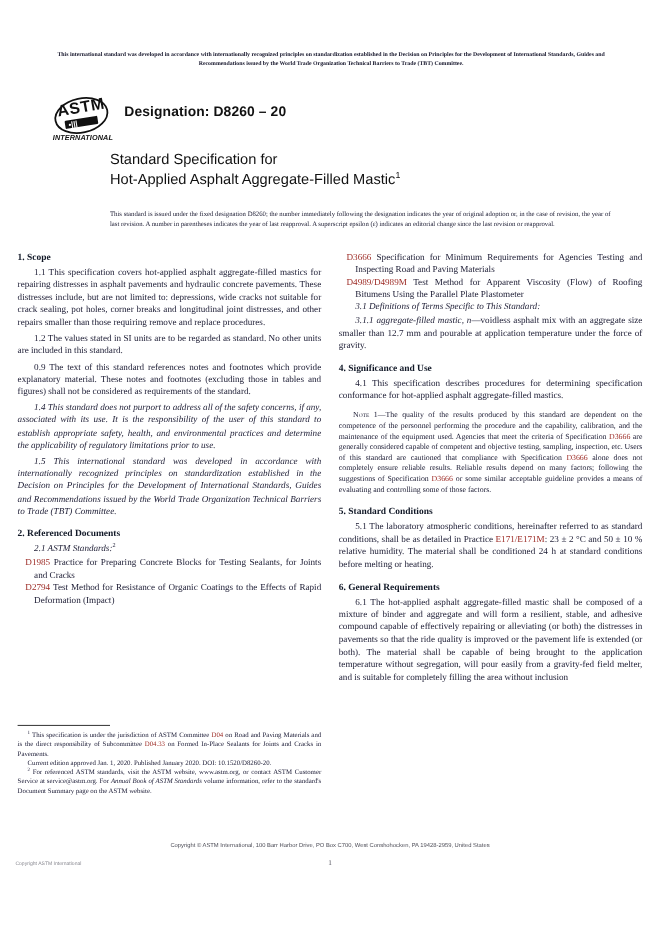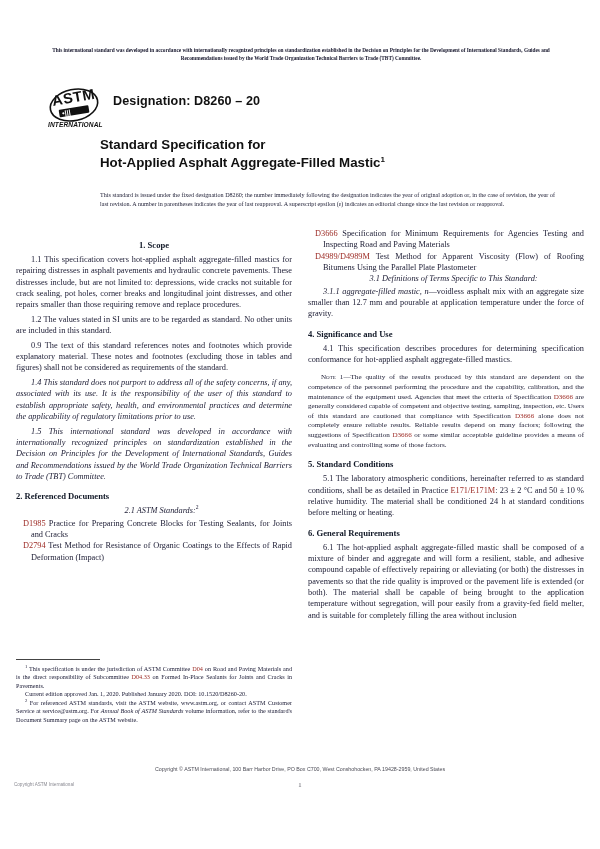--- a/index.html
+++ b/index.html
@@ -66,21 +66,21 @@
 
   
   .title-block {
     position: absolute;
     left: 100px;
     top: 136px;
     width: 455px;
   }
   .title-line {
     font-family: "Liberation Sans", sans-serif;
-    font-weight: bold;
+    font-weight: normal;
     font-size: 13.3px;
     line-height: 17.5px;
     color: #111;
   }
   .title-line sup {
     font-size: 8px;
     vertical-align: super;
     line-height: 0;
   }
 
@@ -105,21 +105,21 @@
   .col-right { left: 308px; }
 
   .sec-head {
     font-family: "Liberation Serif", serif;
     font-weight: bold;
     font-size: 8.6px;
     line-height: 11px;
     margin: 9px 0 3px 0;
     color: #111827;
   }
-  .sec-head:first-child { margin-top: 12px; text-align: center; }
+  .sec-head:first-child { margin-top: 0; }
 
   p.para {
     margin: 0 0 0 0;
     font-size: 8.3px;
     line-height: 11.35px;
     text-align: justify;
     text-indent: 15px;
     color: #1b1b33;
     -webkit-hyphens: none;
     hyphens: none;
@@ -128,21 +128,20 @@
 
   p.ital { font-style: italic; }
 
   .subhead {
     font-size: 8.3px;
     line-height: 11.35px;
     text-indent: 15px;
     font-style: italic;
     margin: 0 0 1px 0;
     color: #1b1b33;
-    text-align: center;
   }
   .subhead sup { font-style: normal; font-size: 5.6px; vertical-align: super; line-height: 0;}
 
   .term { font-style: italic; }
 
   
   .ref {
     font-size: 8.3px;
     line-height: 11.35px;
     text-align: justify;

